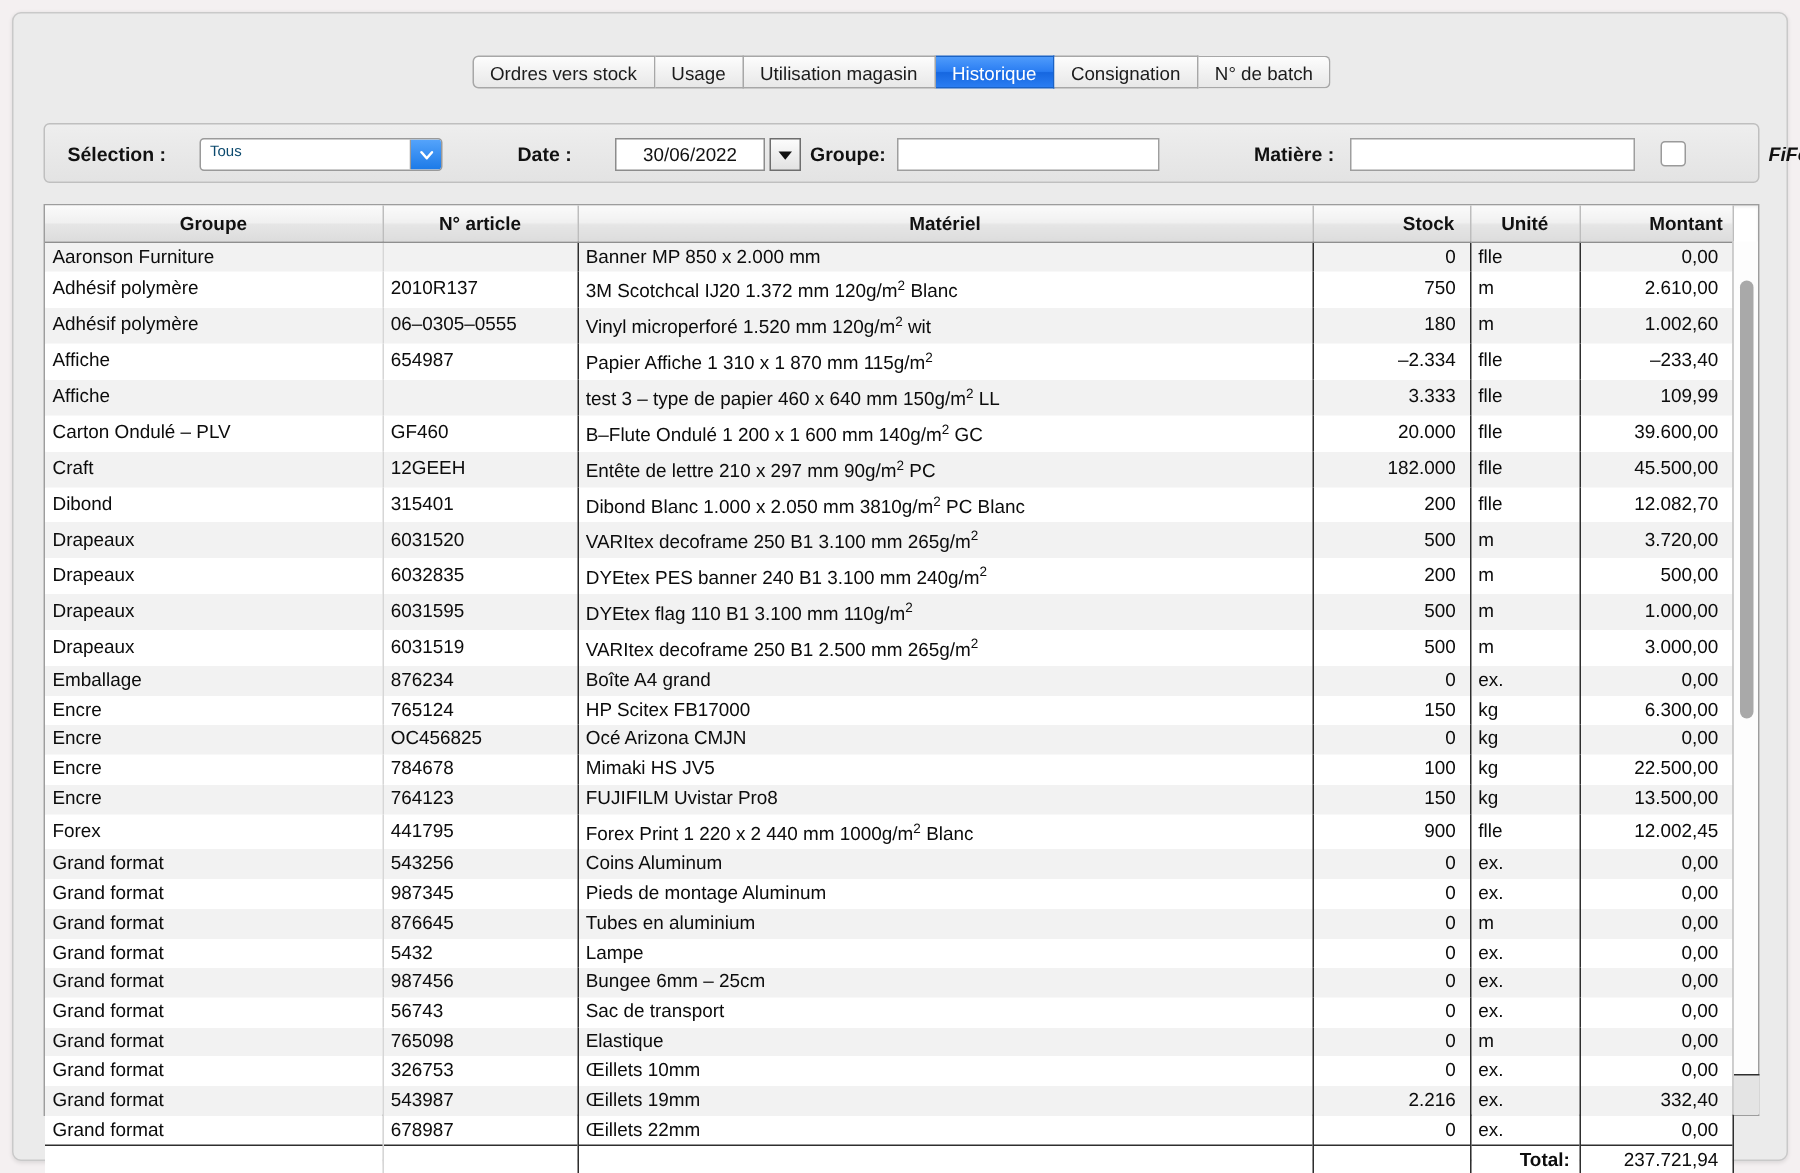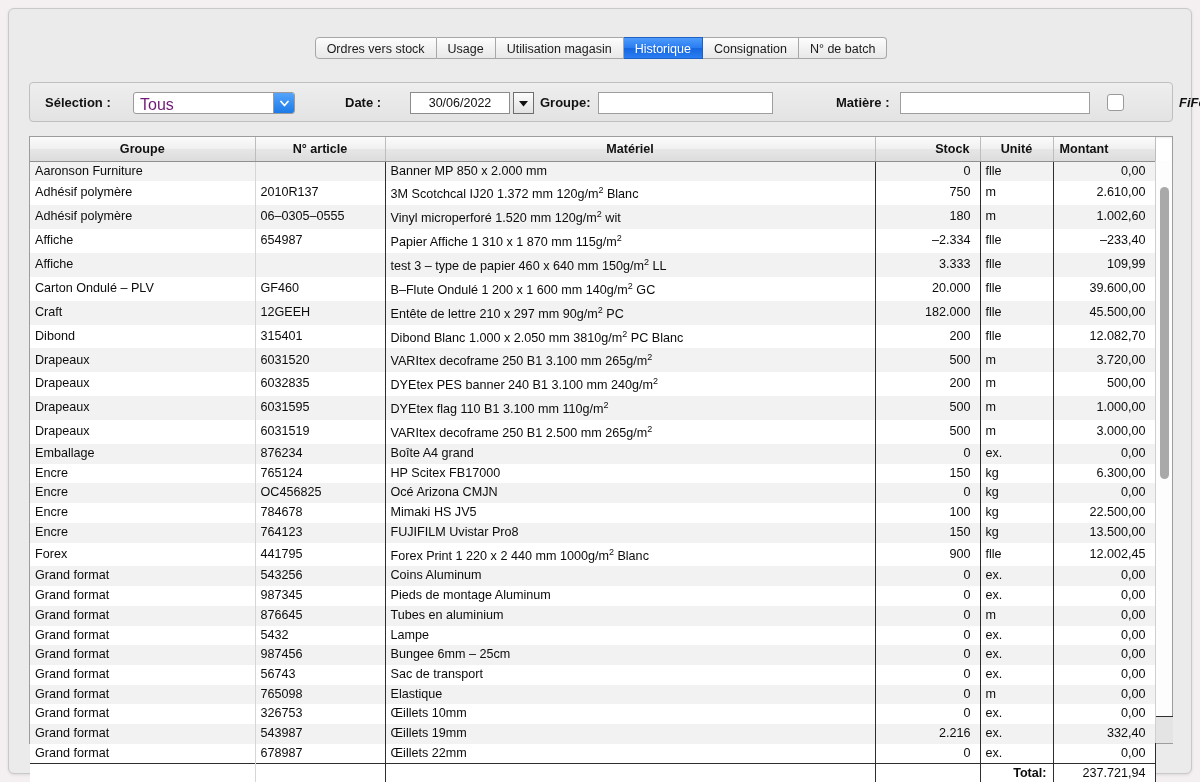--- a/index.html
+++ b/index.html
@@ -94,22 +94,22 @@
     height: 22px;
     background: #ffffff;
     border: 1px solid #9a9a9a;
     border-radius: 3px;
     box-sizing: border-box;
   }
   .select-box .sel-val {
     position: absolute;
     left: 6px;
     top: 3px;
-    font-size: 16px;
-    color: #701a75;
+    font-size: 10px;
+    color: #0c4a6e;
   }
   .select-arrow {
     position: absolute;
     right: 0px;
     top: 0px;
     width: 20px;
     height: 20px;
     background: linear-gradient(to bottom, #55a4fb, #1c7ae8);
     border-left: 1px solid #9a9a9a;
     border-radius: 0 2px 2px 0;
@@ -194,21 +194,21 @@
     border-bottom: 1px solid #8f8f8f;
     border-right: 1px solid #bdbdbd;
     font-size: 12.6px;
     font-weight: bold;
     color: #111;
     padding: 0 6px;
     text-align: center;
     box-sizing: border-box;
   }
   table.grid th.num { text-align: right; padding-right: 10px; }
-  table.grid th.ctr { text-align: left; }
+  table.grid th.ctr { text-align: right; }
   table.grid td {
     height: 19.7px;
     padding: 0 5px;
     border-right: 1px solid #2e2e2e;
     white-space: nowrap;
     overflow: hidden;
     box-sizing: border-box;
     line-height: 19.7px;
   }
   table.grid td.soft { border-right: 1px solid #d6d6d6; }

